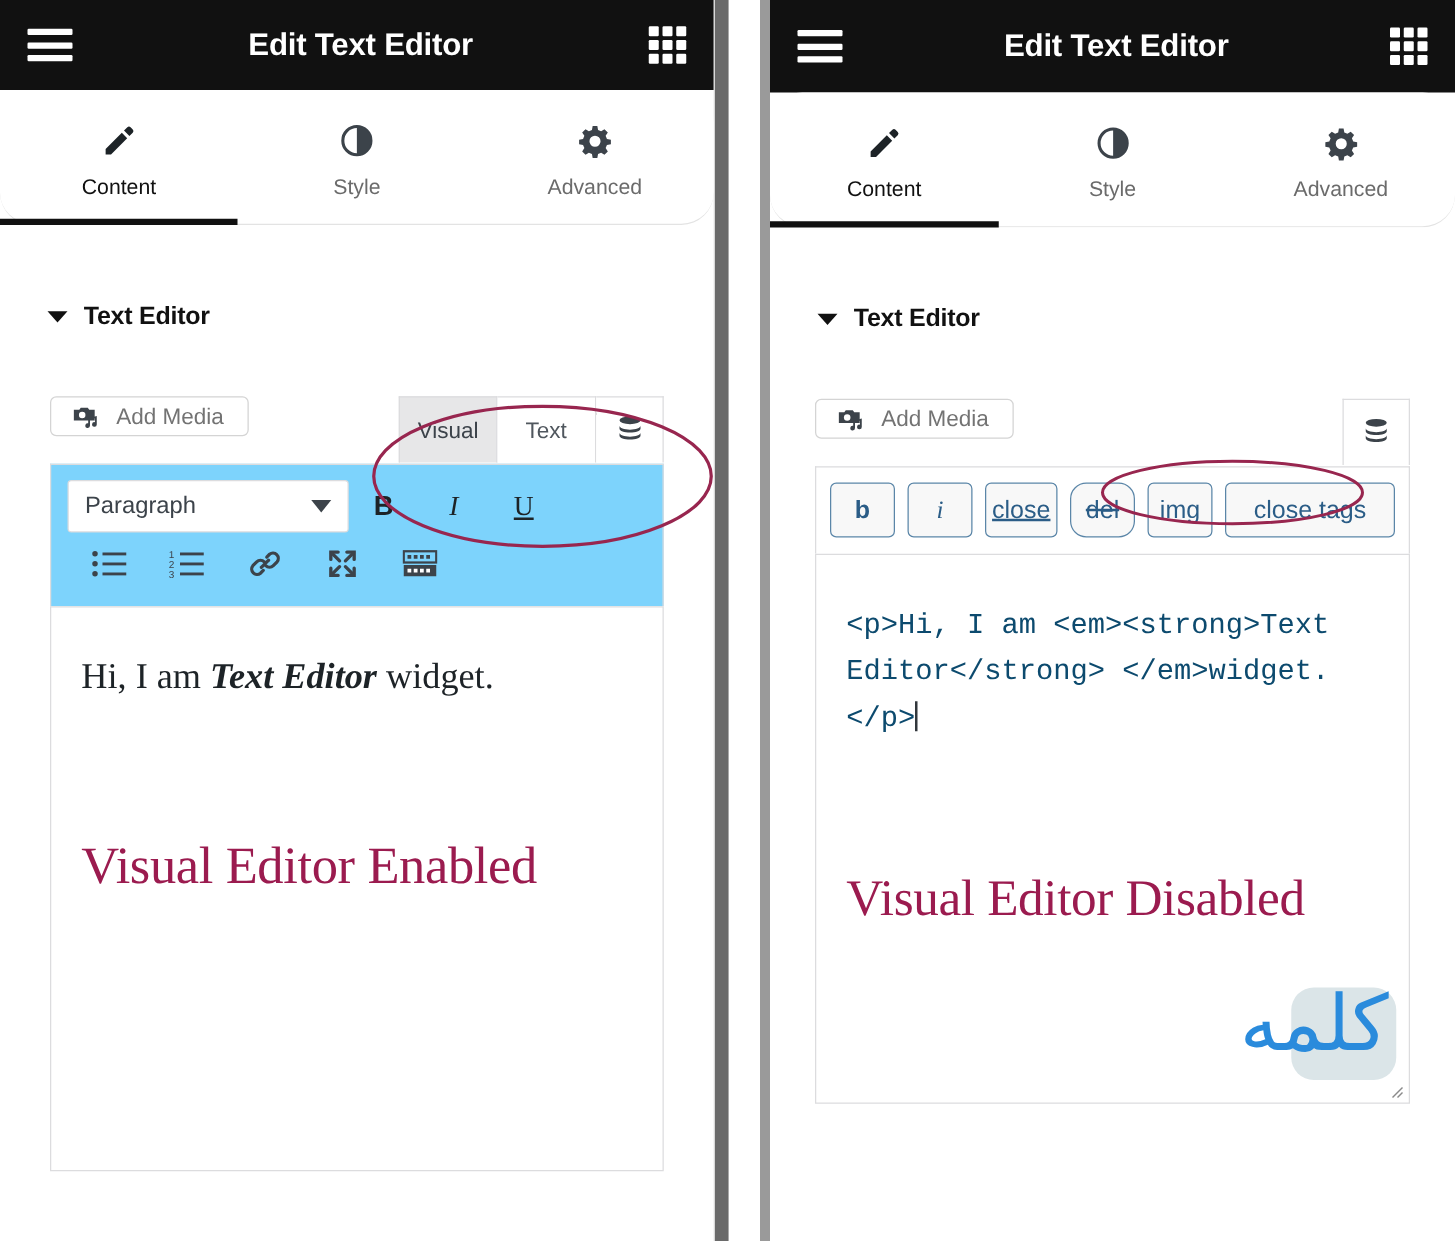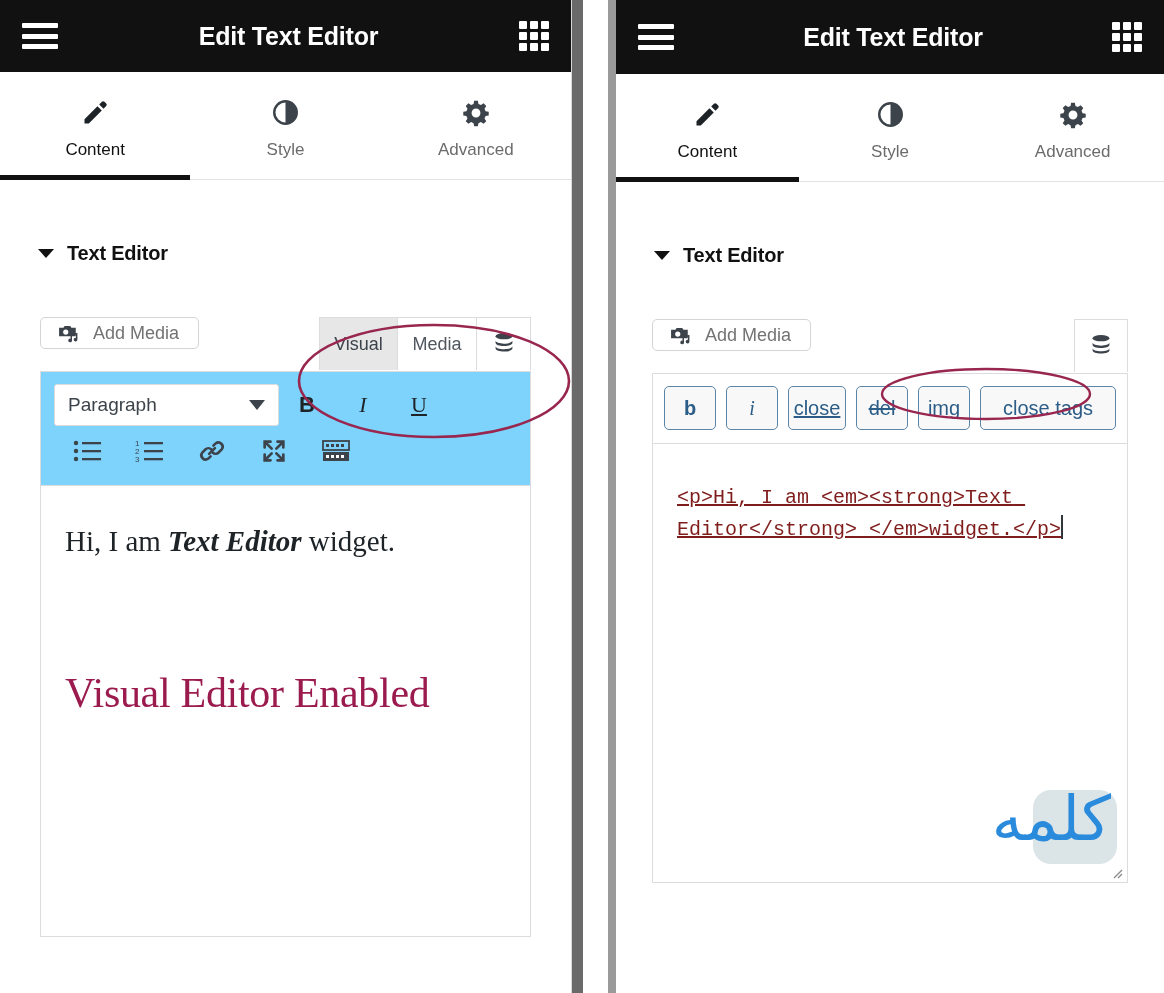--- a/index.html
+++ b/index.html
@@ -85,20 +85,21 @@
   }
   .grid-icon span { background: #ffffff; border-radius: 1px; }
 
   
   .tabs {
     position: relative;
     display: flex;
     background: #ffffff;
     border-bottom: 1px solid #e3e3e3;
     height: 108px;
+    border-radius: 26px;
   }
   .tab {
     flex: 1 1 0;
     display: flex;
     flex-direction: column;
     align-items: center;
     justify-content: center;
     gap: 12px;
     position: relative;
     cursor: pointer;
@@ -263,21 +264,21 @@
     border: 1px solid #5b86a8;
     border-radius: 5px;
     background: #f8f8f8;
     color: #2b5d87;
     font-size: 20px;
     cursor: pointer;
   }
   .qt-b    { font-weight: bold; }
   .qt-i    { font-style: italic; font-family: "Liberation Serif", serif; }
   .qt-link { text-decoration: underline; }
-  .qt-del  { text-decoration: line-through; }
+  .qt-del  { text-decoration: line-through; border-radius: 13px; }
   .qt-wide { min-width: 136px; }
 
   
   .content-area {
     border: 1px solid #dcdcde;
     background: #ffffff;
     position: relative;
     height: 440px;
     padding: 36px 24px 0 24px;
     overflow: hidden;
@@ -298,27 +299,26 @@
     color: #9b1b4f;
     margin-top: 108px;
     white-space: nowrap;
     letter-spacing: -0.3px;
   }
   .panel-right .big-maroon { font-size: 41px; margin-top: 100px; }
 
   
   .code-area {
     font-family: "Liberation Mono", monospace;
-    font-size: 20px;
+    font-size: 23px;
     line-height: 1.62;
-    color: #7f1d1d;
+    color: #0c4a6e;
     white-space: pre-wrap;
     word-break: break-word;
     padding-top: 2px;
-    text-decoration: underline;
   }
   .caret-bar {
     display: inline-block;
     width: 2px; height: 24px;
     background: #32373c;
     vertical-align: -4px;
   }
 
   
   .watermark {
@@ -440,21 +440,21 @@
             <path d="M14.4 12.6l5.2-1.3v6.5a1.8 1.8 0 1 1-1.4-1.75v-2.9l-3.8 .95z" fill="#3c434a"></path>
           </svg>
           <span>Add Media</span>
         </div>
 
         <div class="ed-tabs">
           <div class="ed-tab active">
             <span>Visual</span>
           </div>
           <div class="ed-tab">
-            <span>Media</span>
+            <span>Text</span>
           </div>
           <div class="ed-tab ico-tab">
             <span class="db-icon">
               <svg width="22" height="24" viewBox="0 0 22 24">
                 <ellipse cx="11" cy="4.2" rx="8.4" ry="3.1" fill="#3c434a"></ellipse>
                 <path d="M2.6 8.6c0 1.7 3.8 3.1 8.4 3.1s8.4-1.4 8.4-3.1v2.3c0 1.7-3.8 3.1-8.4 3.1s-8.4-1.4-8.4-3.1z" fill="#3c434a"></path>
                 <path d="M2.6 14.2c0 1.7 3.8 3.1 8.4 3.1s8.4-1.4 8.4-3.1v2.3c0 1.7-3.8 3.1-8.4 3.1s-8.4-1.4-8.4-3.1z" fill="#3c434a"></path>
               </svg>
             </span>
           </div>
@@ -633,20 +633,21 @@
         <div class="qt-btn qt-b">b</div>
         <div class="qt-btn qt-i">i</div>
         <div class="qt-btn qt-link">close</div>
         <div class="qt-btn qt-del">del</div>
         <div class="qt-btn">img</div>
         <div class="qt-btn qt-wide">close tags</div>
       </div>
 
       <div class="content-area">
         <div class="code-area"><span>&lt;p&gt;Hi, I am &lt;em&gt;&lt;strong&gt;Text Editor&lt;/strong&gt; &lt;/em&gt;widget.&lt;/p&gt;</span><span class="caret-bar"></span></div>
+        <div class="big-maroon">Visual Editor Disabled</div>
 
         <div class="watermark">
           <div class="wm-plate"></div>
           <div class="wm-text">كلمه</div>
         </div>
 
         <div class="grip">
           <svg width="14" height="14" viewBox="0 0 14 14" stroke="#8a8a8a" stroke-width="1.2">
             <path d="M13 5 L5 13"></path>
               <path d="M13 9 L9 13"></path>

